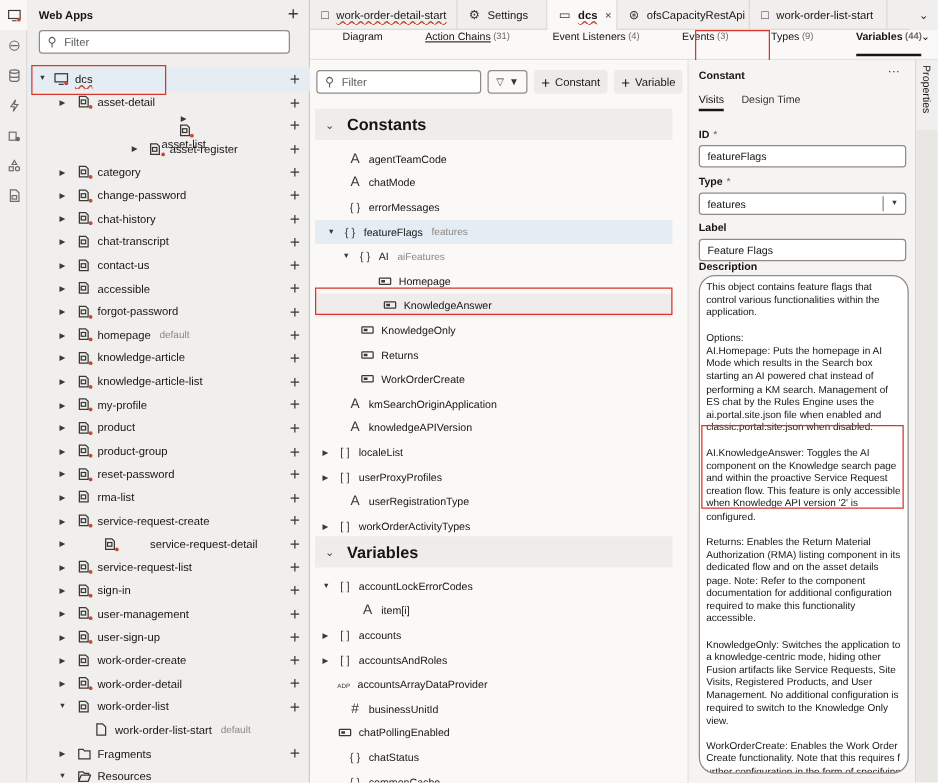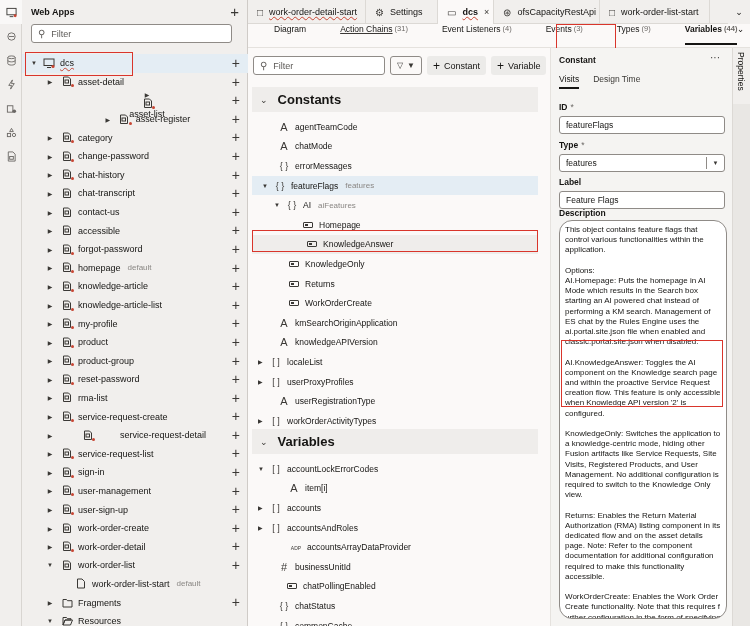--- a/index.html
+++ b/index.html
@@ -698,31 +698,31 @@
         <div class="vrow" style="top: 450.2px; left: 10px;">
           <span class="tw">▶</span>
           <span class="vi"><span>[ ]</span></span>
           <span>accounts</span>
         </div>
         <div class="vrow" style="top: 469.8px; left: 10px;">
           <span class="tw">▶</span>
           <span class="vi"><span>[ ]</span></span>
           <span>accountsAndRoles</span>
         </div>
-        <div class="vrow" style="top: 489.4px; left: 30px;">
+        <div class="vrow" style="top: 489.4px; left: 9px;">
           <span class="tw"></span>
           <span class="vi"><span style="font-size:5px;">ADP</span></span>
           <span>accountsArrayDataProvider</span>
         </div>
         <div class="vrow" style="top: 509px; left: 18px;">
           <span class="tw"></span>
           <span class="vi"><span style="font-size:11px;">#</span></span>
           <span>businessUnitId</span>
         </div>
-        <div class="vrow" style="top: 528.6px; left: 26px;">
+        <div class="vrow" style="top: 528.6px; left: 10px;">
           <span class="tw"></span>
           <span class="vi"><span class="boolico"></span></span>
           <span>chatPollingEnabled</span>
         </div>
         <div class="vrow" style="top: 548.2px; left: 18px;">
           <span class="tw"></span>
           <span class="vi"><span>{ }</span></span>
           <span>chatStatus</span>
         </div>
         <div class="vrow" style="top: 567.8px; left: 18px;">
@@ -753,22 +753,22 @@
     <div class="p-lbl" style="top:129px;"><span>Label</span></div>
     <div class="p-input" style="top:143px;">
         <span>Feature Flags</span>
       </div>
     <div class="p-lbl" style="top:160px;"><span>Description</span></div>
     <div class="p-desc">
       <p>This object contains feature flags that control various functionalities within the application.</p>
       <p>Options:
 AI.Homepage: Puts the homepage in AI Mode which results in the Search box starting an AI powered chat instead of performing a KM search. Management of ES chat by the Rules Engine uses the ai.portal.site.json file when enabled and classic.portal.site.json when disabled.</p>
       <p>AI.KnowledgeAnswer: Toggles the AI component on the Knowledge search page and within the proactive Service Request creation flow. This feature is only accessible when Knowledge API version '2' is configured.</p>
+      <p>Returns: Enables the Return Material Authorization (RMA) listing component in its dedicated flow and on the asset details page. Note: Refer to the component documentation for additional configuration required to make this functionality accessible.</p>
       <p>KnowledgeOnly:  Switches the application to a knowledge-centric mode, hiding other Fusion artifacts like Service Requests, Site Visits, Registered Products, and User Management. No additional configuration is required to switch to the Knowledge Only view.</p>
-      <p>Returns: Enables the Return Material Authorization (RMA) listing component in its dedicated flow and on the asset details page. Note: Refer to the component documentation for additional configuration required to make this functionality accessible.</p>
       <p style="word-break:break-all;">WorkOrderCreate: Enables the Work Order Create functionality. Note that this requires further configuration in the form of specifying work order activity types (application.constants.workOrderActivityTypes).</p>
     </div>
     <div class="redbox" style="left:10px; top:292px; width:162px; height:67px;"></div>
   </div>
 
   <div class="side-strip">
     <div class="vt">Properties</div>
     <div class="sb"></div>
   </div>
 </div>

